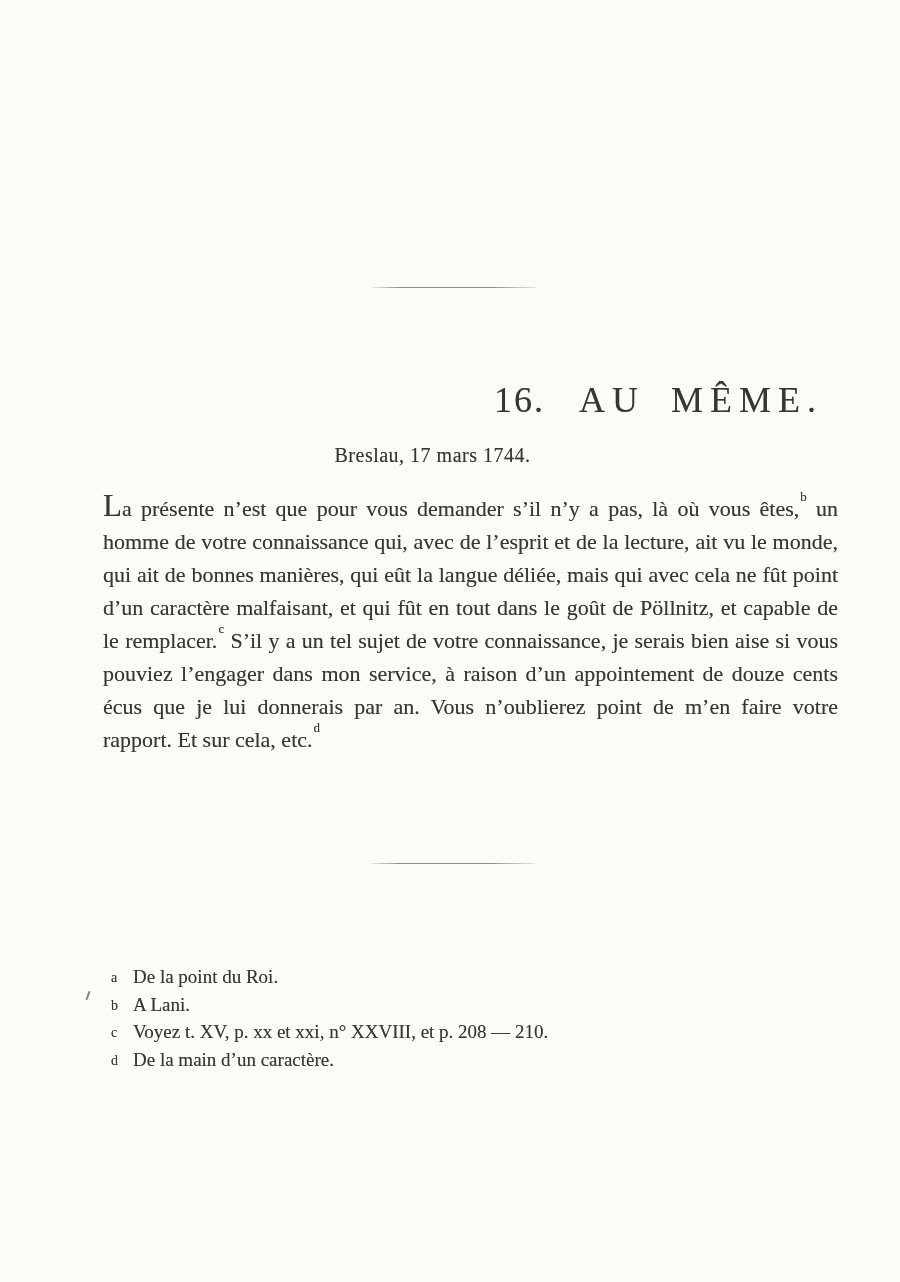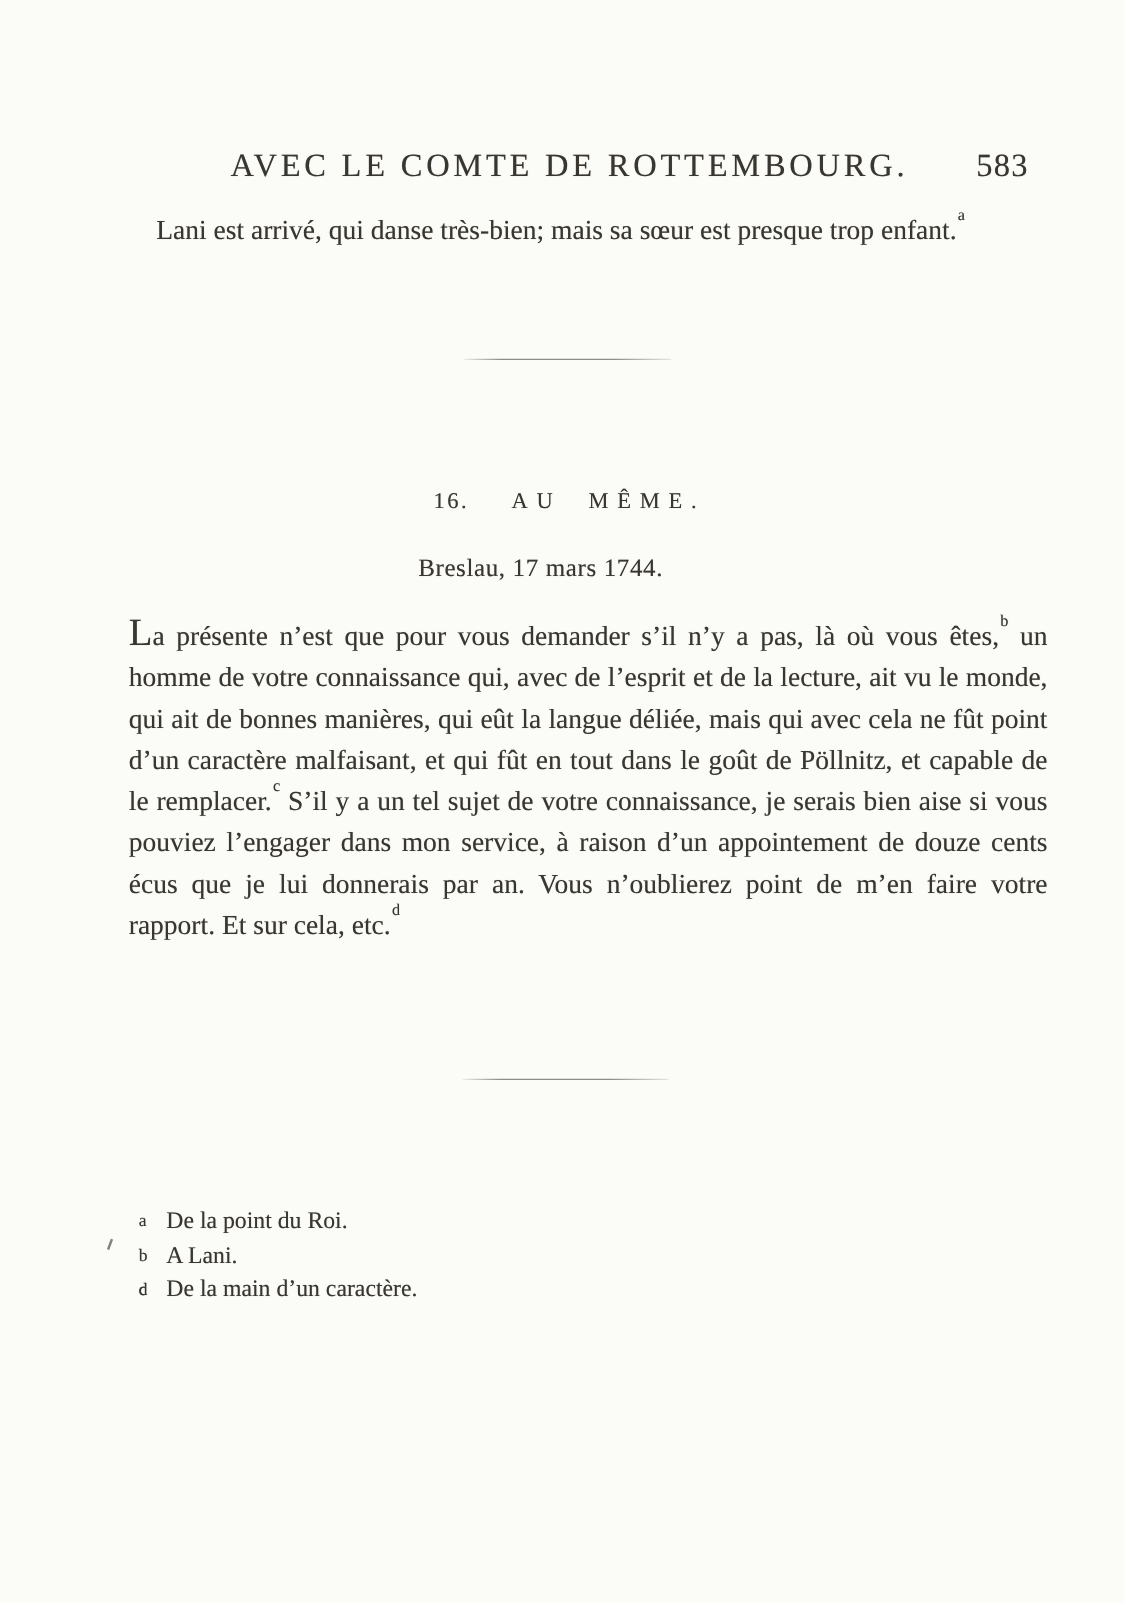--- a/index.html
+++ b/index.html
@@ -77,22 +77,22 @@
       rgba(110,108,100,0.15));
   }
   .sep1 { top: 287px; left: 283px; width: 166px; }
   .sep2 { top: 863px; left: 282px; width: 165px; }
   
   .letter-head {
     position: absolute;
     top: 386px;
     left: 0;
     width: 100%;
-    text-align: center;
-    font-size: 18px;
+    text-align: right;
+    font-size: 36px;
     line-height: 28px;
     white-space: nowrap;
   }
   .letter-number {
     letter-spacing: 2px;
     margin-right: 34px;
   }
   .letter-title {
     letter-spacing: 7px;
     word-spacing: 10px;
@@ -154,26 +154,21 @@
     background: rgba(90, 88, 80, 0.75);
     transform: rotate(20deg);
   }
 </style>
 </head>
 <body>
 
 <div class="page">
   <div class="inner">
 
-    <div class="running-head">
-      <span>AVEC LE COMTE DE ROTTEMBOURG.</span>
-      <span class="page-num">583</span>
-    </div>
-
-    <p class="intro"><span>Lani est arrivé, qui danse très-bien; mais sa sœur est presque trop enfant.</span><sup class="note">a</sup></p>
+
 
     <div class="sep sep1"></div>
 
     <div class="letter-head">
       <span class="letter-number">16.</span><span class="letter-title">AU MÊME.</span>
     </div>
 
     <div class="dateline">Breslau, 17 mars 1744.</div>
 
     <p class="body-par"><span class="initial">L</span><span>a présente n’est que pour vous demander s’il n’y a pas, là où vous êtes,</span><sup class="note">b</sup><span> un homme de votre connaissance qui, avec de l’esprit et de la lecture, ait vu le monde, qui ait de bonnes manières, qui eût la langue déliée, mais qui avec cela ne fût point d’un caractère malfaisant, et qui fût en tout dans le goût de Pöllnitz, et capable de le remplacer.</span><sup class="note">c</sup><span> S’il y a un tel sujet de votre connaissance, je serais bien aise si vous pouviez l’engager dans mon service, à raison d’un appointement de douze cents écus que je lui donnerais par an. Vous n’oublierez point de m’en faire votre rapport. Et sur cela, etc.</span><sup class="note">d</sup></p>
@@ -184,20 +179,21 @@
       <div class="footnote">
         <span class="fn-marker">a</span>
         <span>De la point du Roi.</span>
       </div>
       <div class="footnote">
         <span class="fn-marker">b</span>
         <span>A Lani.</span>
       </div>
       <div class="footnote">
         <span class="fn-marker">c</span>
+        <span>Voyez t. XV, p. xx et xxi, n° XXVIII, et p. 208 — 210.</span>
       </div>
       <div class="footnote">
         <span class="fn-marker">d</span>
         <span>De la main d’un caractère.</span>
       </div>
     </div>
 
     <div class="stray"></div>
   </div>
 </div>

